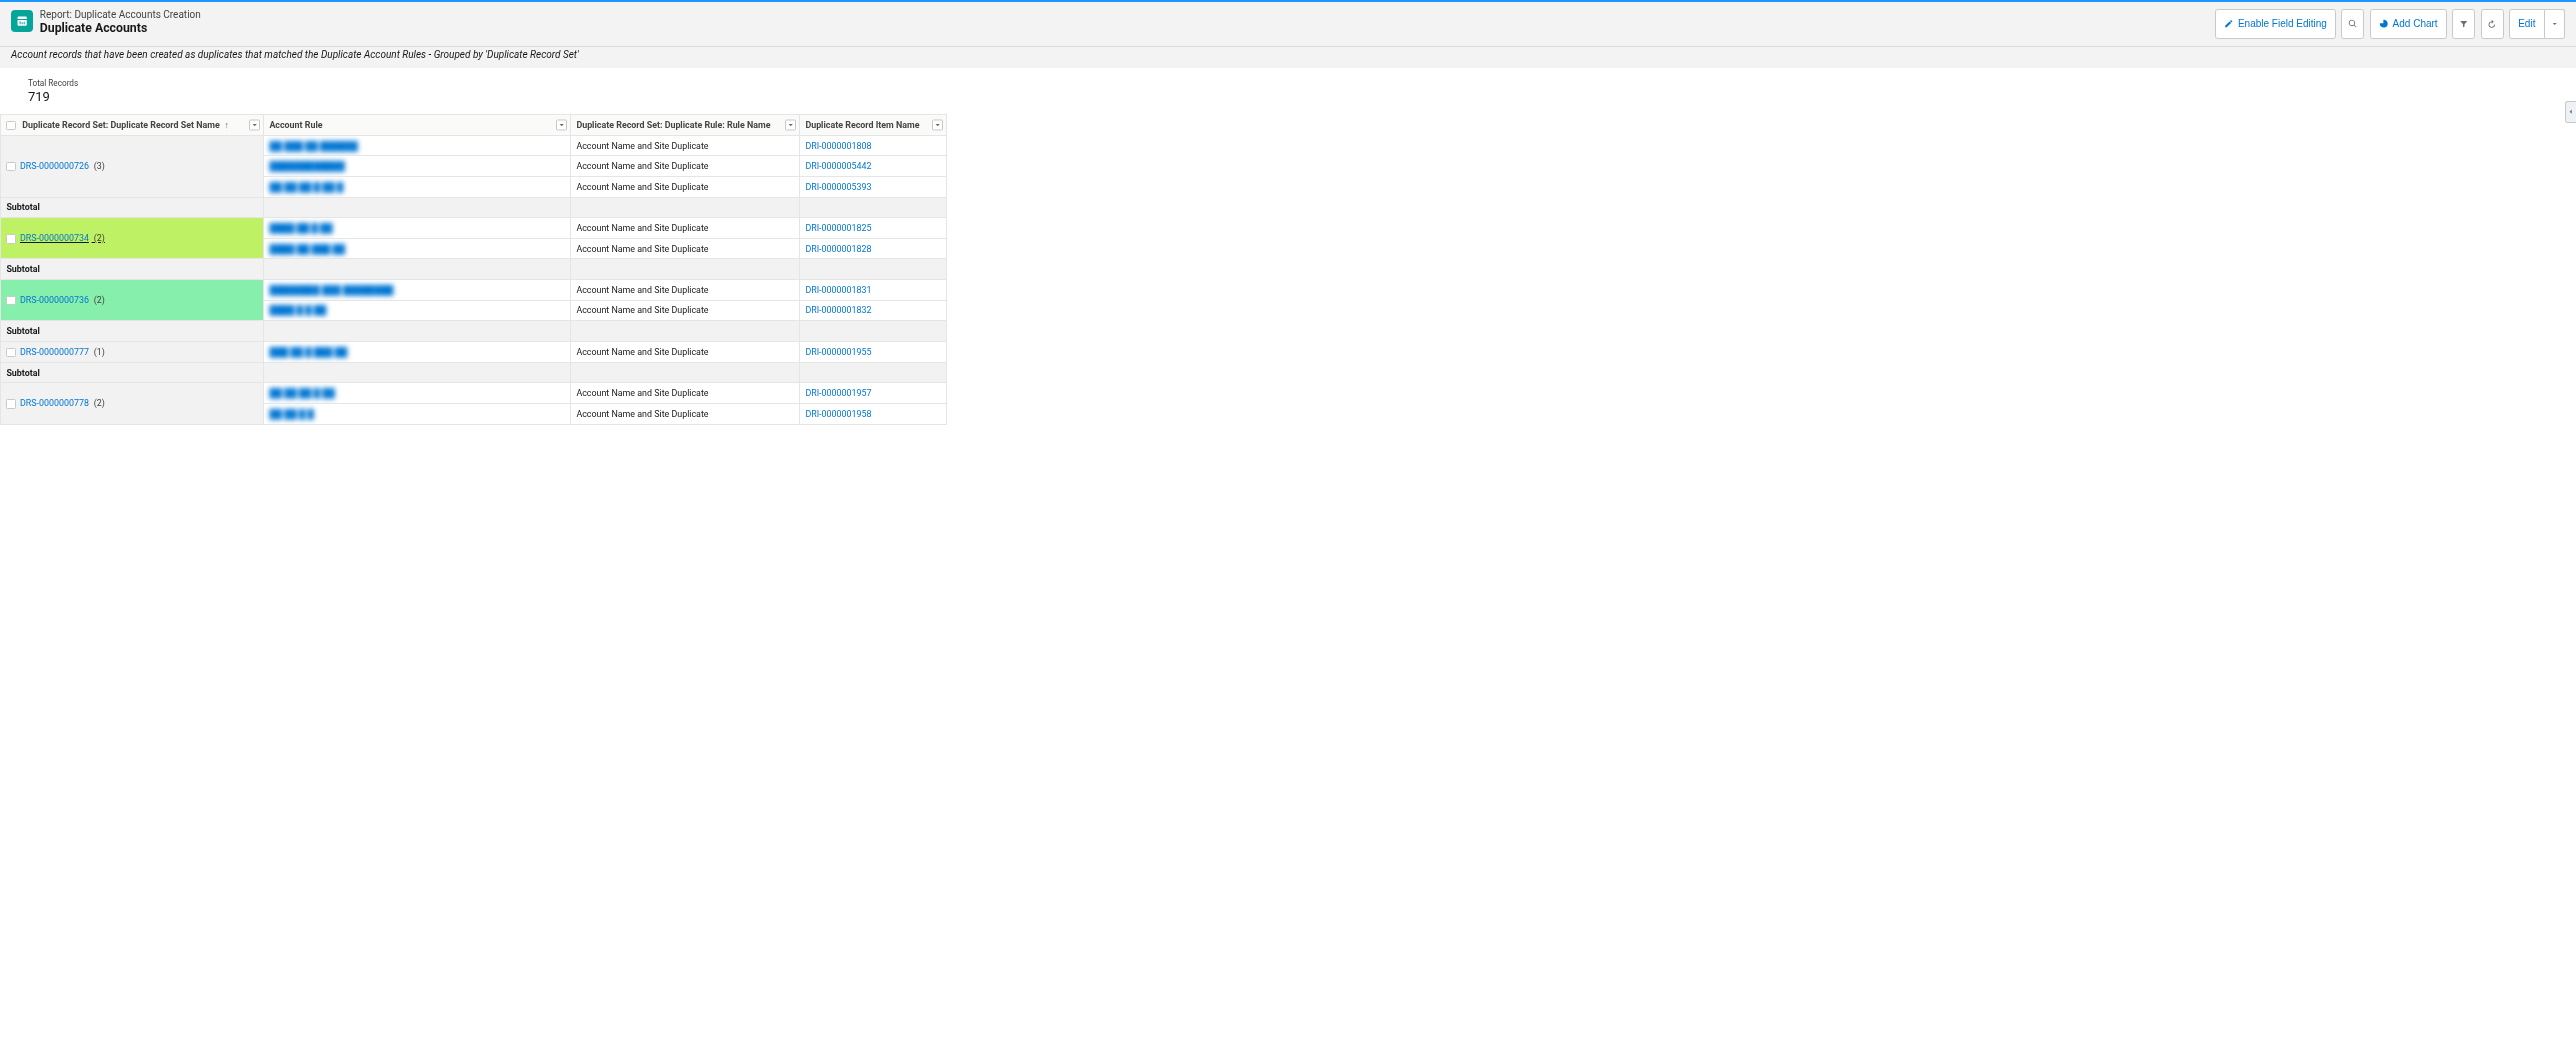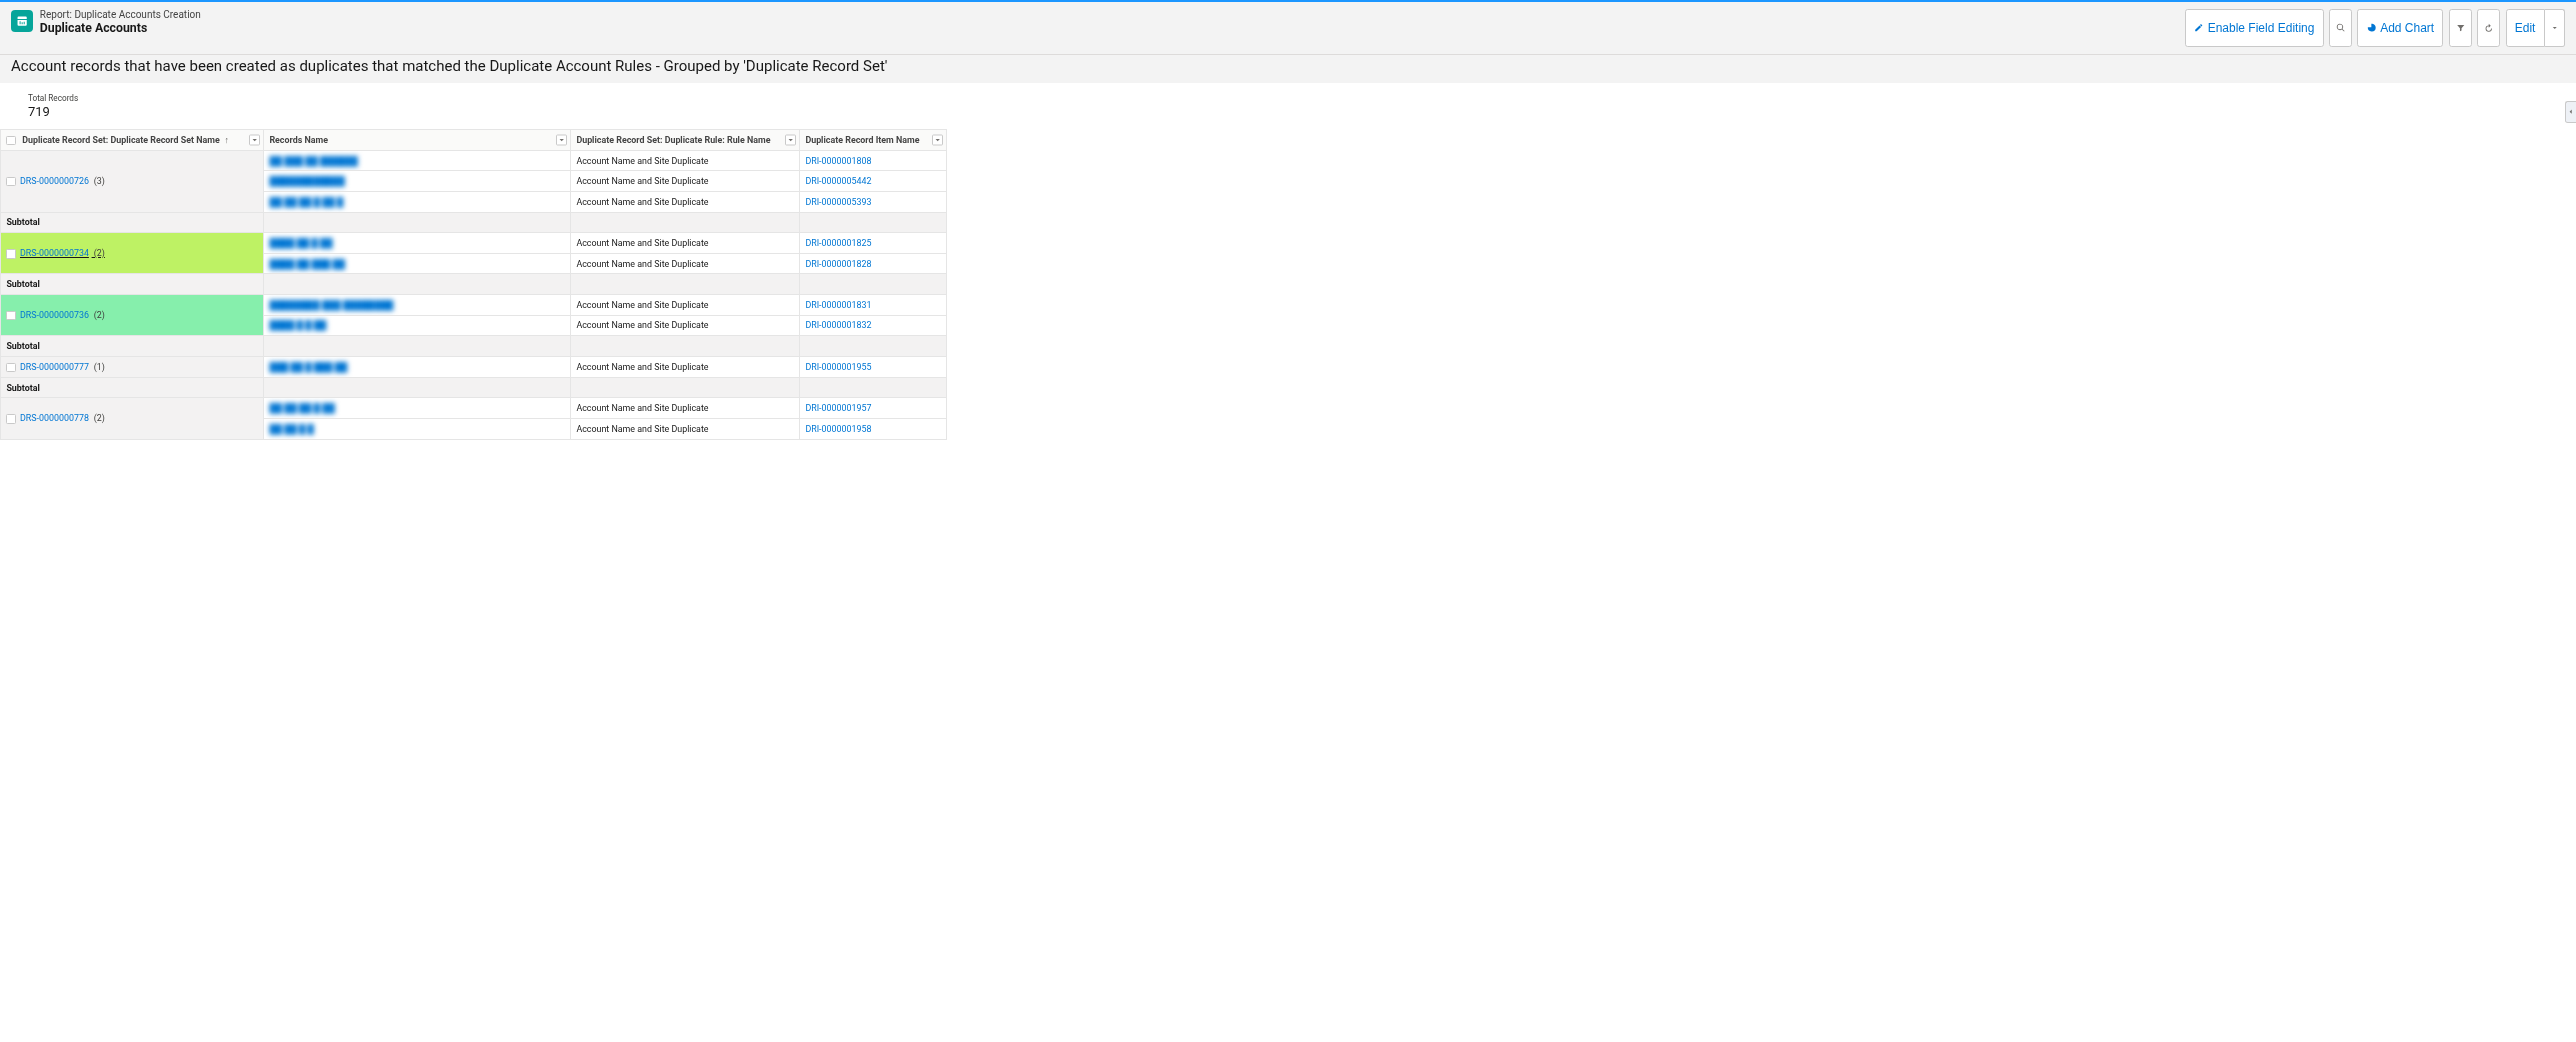--- a/index.html
+++ b/index.html
@@ -25,33 +25,33 @@
     width: 22px; height: 22px;
     background: #06a59a;
     border-radius: 4.1px;
     display:flex;align-items:center;justify-content:center;
     margin-top:1.4px;
   }
   .app-icon svg { width:12.3px; height:12.3px; fill:#fff; }
   .title-text .eyebrow { font-size: 10px; color: #444; margin-bottom:1.4px;}
   .title-text .title { font-size: 12.3px; font-weight: 700; }
   .header-wrap { background:#f3f3f3; }
-  .header-description { padding: 2.7px 11px 8.2px 11px; font-size:15px; color:#181818; }
+  .header-description { padding: 2.7px 11px 8.2px 11px; font-size:10px; color:#181818;font-style:italic; }
 
   .toolbar {
     display:flex; gap:5.4px; align-items:center; margin-left:auto; flex-shrink:0;
   }
   .btn {
     background:#fff;
     border:0.7px solid #c9c9c9;
     border-radius:2.7px;
-    height:38px;
+    height:30px;
     padding: 0 8.2px;
     display:inline-flex; align-items:center; gap:4.1px;
-    font-size:12px;
+    font-size:10px;
     color:#0176d3;
     cursor:pointer;
   }
   .btn.icon-only { width:23px; padding:0; justify-content:center; color:#706e6b; }
   .btn svg { width:9.5px; height:9.5px; }
   .btn-group { display:inline-flex; }
   .btn-group .btn:first-child { border-top-right-radius:0;border-bottom-right-radius:0; }
   .btn-group .btn:last-child { border-top-left-radius:0;border-bottom-left-radius:0; border-left:none; width:20.4px; padding:0; justify-content:center; color:#706e6b;}
   
   
@@ -192,21 +192,21 @@
           <span class="chk"></span>
           <span>Duplicate Record Set: Duplicate Record Set Name</span>
           <span class="sort-arrow">↑</span>
           <span class="col-menu">
               <svg viewBox="0 0 10 10">
                 <path d="M1 3l4 4 4-4z"></path>
               </svg>
             </span>
         </th>
         <th>
-          <span>Records Name</span>
+          <span>Account Rule</span>
           <span class="col-menu">
               <svg viewBox="0 0 10 10">
                 <path d="M1 3l4 4 4-4z"></path>
               </svg>
             </span>
         </th>
         <th>
           <span>Duplicate Record Set: Duplicate Rule: Rule Name</span>
           <span class="col-menu">
               <svg viewBox="0 0 10 10">

